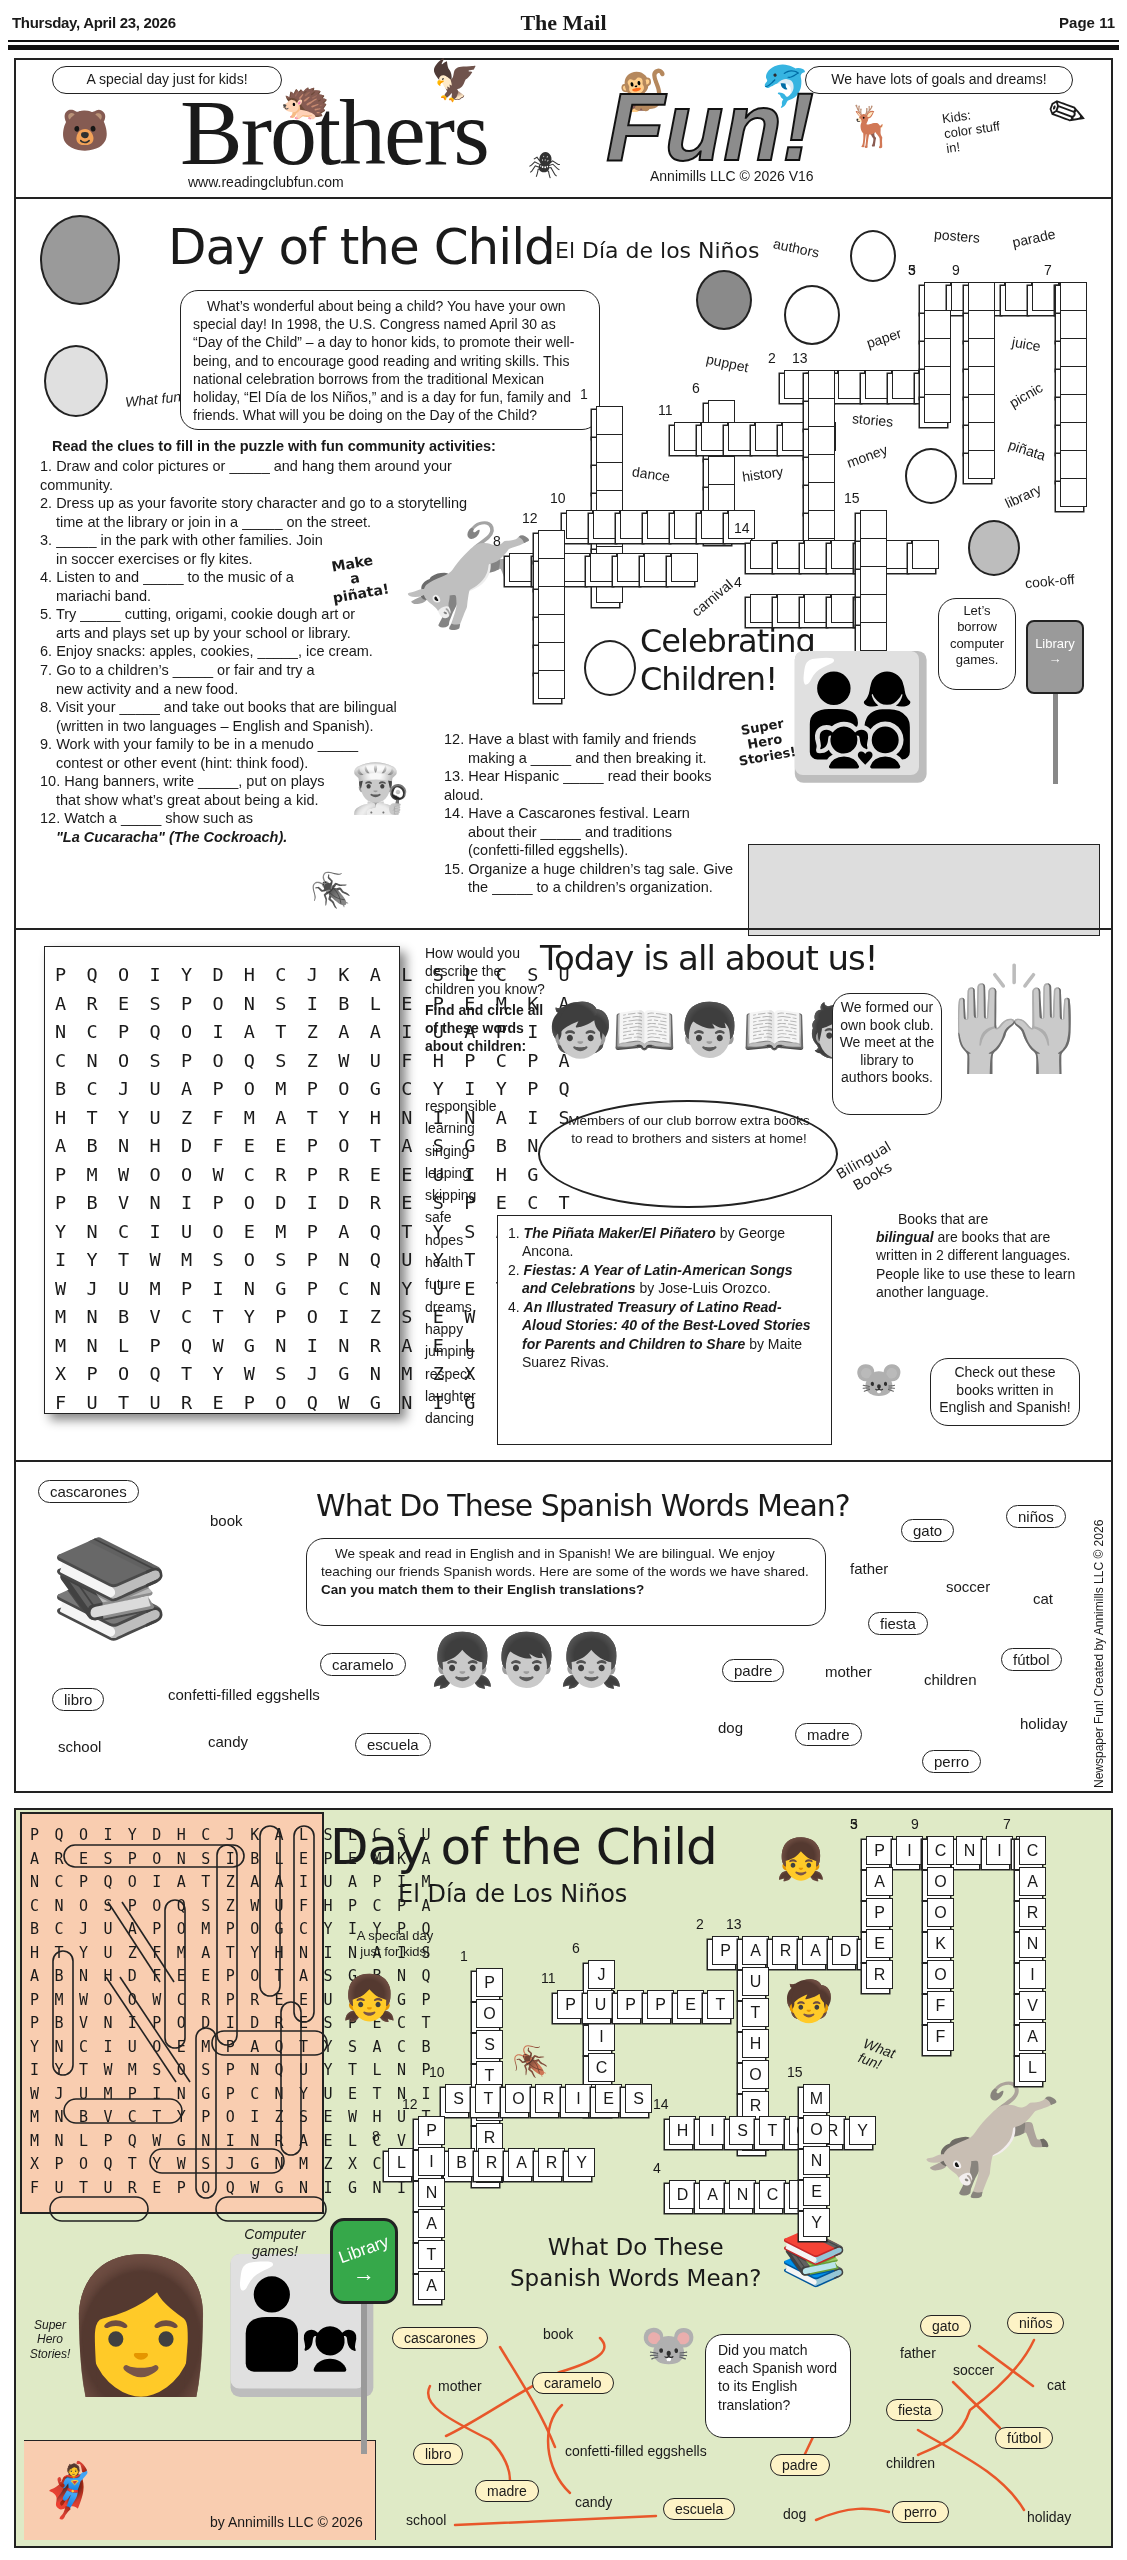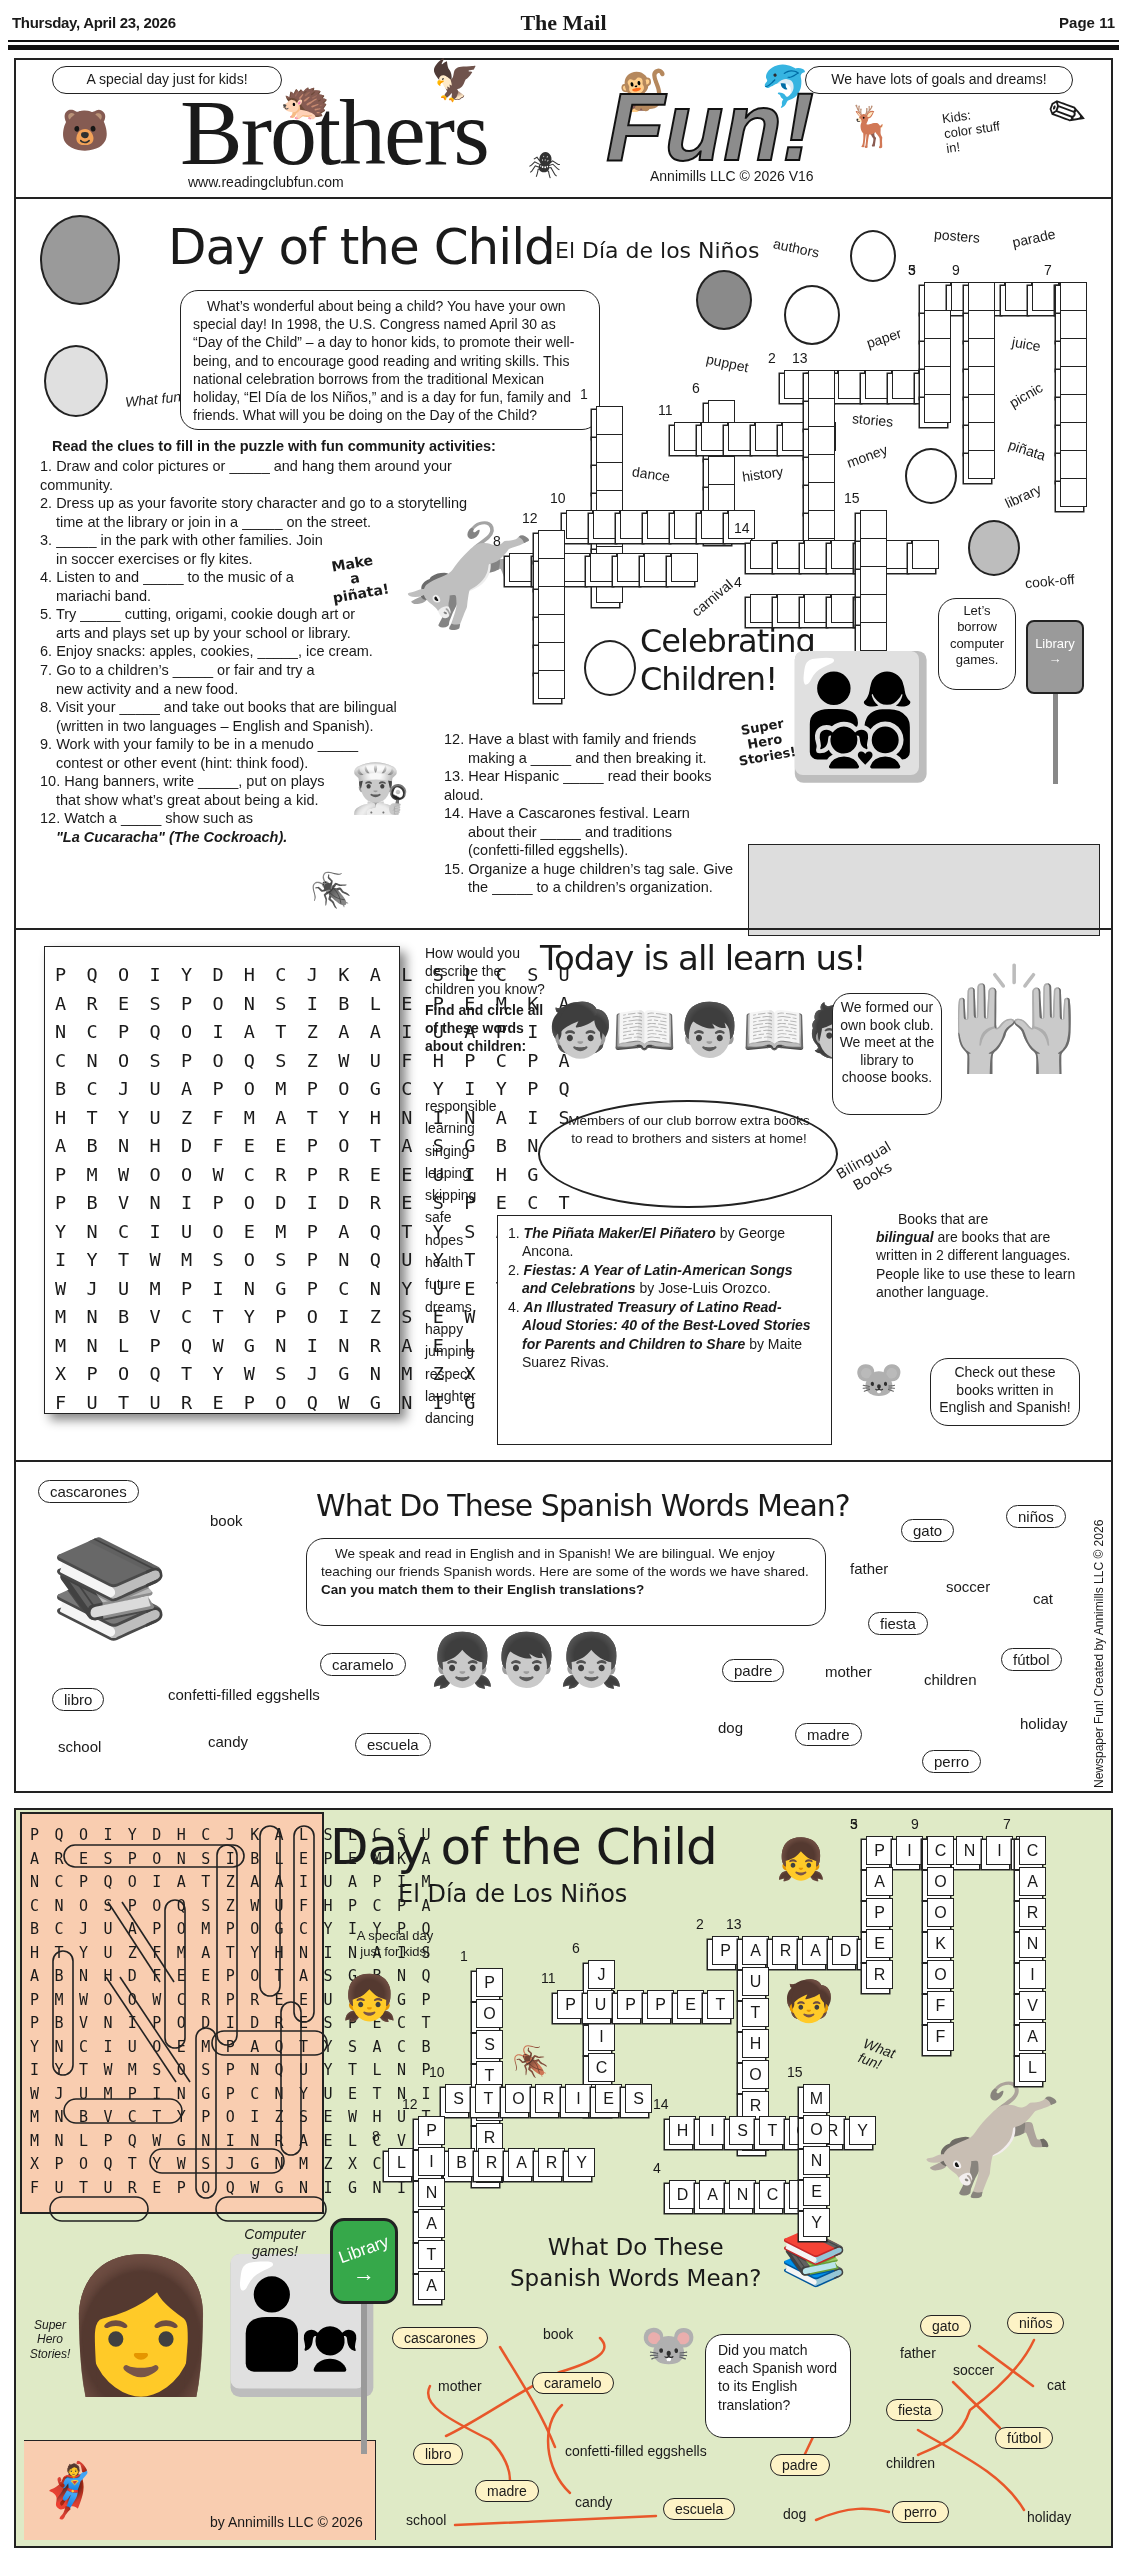--- a/index.html
+++ b/index.html
@@ -298,25 +298,25 @@
     <div>health</div>
     <div>future</div>
     <div>dreams</div>
     <div>happy</div>
     <div>jumping</div>
     <div>respect</div>
     <div>laughter</div>
     <div>dancing</div>
   </div>
 
-<div class="abs sec-title" style="left:540px;top:938px;font-size:34px;">Today is all learn us!</div>
+<div class="abs sec-title" style="left:540px;top:938px;font-size:34px;">Today is all about us!</div>
 <div class="abs" style="left:538px;top:1100px;width:300px;height:108px;border:2px solid #222;border-radius:50%;background:#fff;"></div>
 <div class="abs" style="left:566px;top:1112px;width:246px;font-size:13.5px;text-align:center;line-height:1.3;">Members of our club borrow extra books to read to brothers and sisters at home!</div>
 <div class="abs" style="left:548px;top:1000px;font-size:52px;filter:grayscale(1);">🧒📖👦📖🧑📖</div>
-<div class="abs bubble" style="left:832px;top:993px;width:110px;height:122px;font-size:14px;text-align:center;padding:5px;">We formed our own book club. We meet at the library to choose books.</div>
+<div class="abs bubble" style="left:832px;top:993px;width:110px;height:122px;font-size:14px;text-align:center;padding:5px;">We formed our own book club. We meet at the library to authors books.</div>
 <div class="abs" style="left:946px;top:966px;font-size:110px;filter:grayscale(1);line-height:1;">🙌</div>
 <div class="abs comic" style="left:838px;top:1150px;width:60px;font-size:14px;line-height:1.3;transform:rotate(-30deg);text-align:center;">Bilingual Books</div>
 
 <div class="abs books-box" id="books">
     <div style="padding-left:14px;text-indent:-14px;"><span>1.</span> <b>The Piñata Maker/El Piñatero</b><span> by George Ancona.</span></div>
     <div style="padding-left:14px;text-indent:-14px;"><span>2.</span> <b>Fiestas:  A Year of Latin-American Songs and Celebrations</b><span> by Jose-Luis Orozco.</span></div>
     <div style="padding-left:14px;text-indent:-14px;"><span>4.</span> <b>An Illustrated Treasury of Latino Read-Aloud Stories:  40 of the Best-Loved Stories for Parents and Children to Share</b><span> by Maite Suarez Rivas.</span></div>
   </div>
 <div class="abs" style="left:876px;top:1210px;width:210px;font-size:14px;line-height:1.3;">
   <span style="display:block;padding-left:22px;">Books that are</span><b><i>bilingual</i></b><span> are books that are written in 2 different languages. People like to use these to learn another language.</span>

